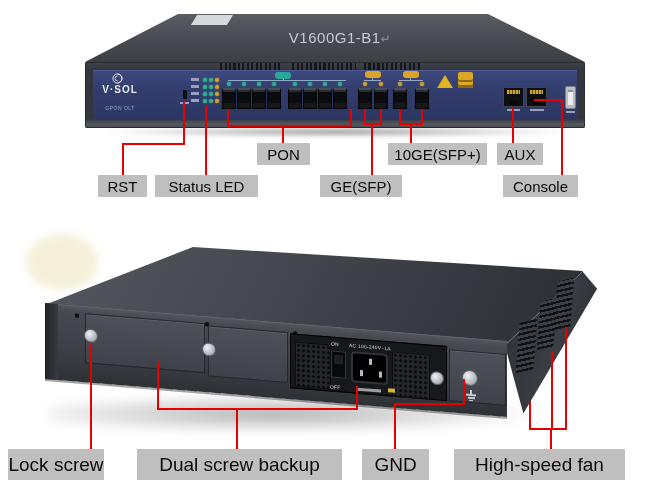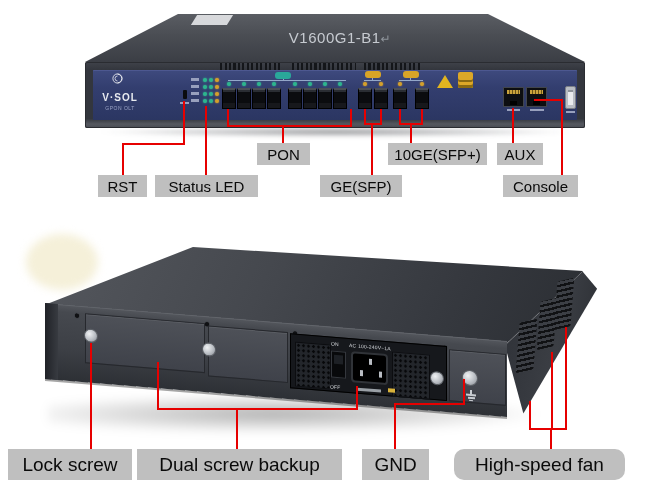--- a/index.html
+++ b/index.html
@@ -18,21 +18,21 @@
   .front-face{left:85px;top:62px;width:500px;height:66px;border-radius:2px;
     background:linear-gradient(180deg,#3f424a 0%,#33363d 12%,#33363d 86%,#55585f 94%,#494c53 100%);
     box-shadow:inset 0 0 0 1px #2a2c31;}
   .vent{top:63px;height:7px;background:repeating-linear-gradient(90deg,#14161a 0 2px,transparent 2px 4.5px);}
   .blue-panel{left:93px;top:70px;width:484px;height:50px;border-radius:1px;
     background:linear-gradient(180deg,#3e4a7e 0%,#333e6f 35%,#2b3662 100%);
     box-shadow:inset 0 1px 0 #4d5890;}
   .front-shadow{left:95px;top:127px;width:480px;height:10px;
     background:radial-gradient(ellipse at center,rgba(35,38,45,.5),transparent 70%);filter:blur(2px);}
 
-  .brand{left:95px;top:92px;width:50px;text-align:center;color:#e8eaef;font-size:10px;font-weight:bold;letter-spacing:1px;}
+  .brand{left:95px;top:84px;width:50px;text-align:center;color:#e8eaef;font-size:10px;font-weight:bold;letter-spacing:1px;}
   .brand-sub{left:95px;top:105px;width:50px;text-align:center;color:#9ba3c6;font-size:5px;letter-spacing:.5px;}
   .logo-svg{left:112px;top:73px;width:11px;height:11px;}
 
   .rst-hole{left:183px;top:90px;width:4px;height:9px;background:#0a0b0e;border-radius:1px;}
   .mini-dash{background:#98a0bd;}
   .led{width:4px;height:4px;border-radius:50%;}
   .led-g{background:#2db58e;box-shadow:0 0 2px #2db58e;}
   .led-a{background:#d4a02c;box-shadow:0 0 2px #d4a02c;}
 
   .sfp{width:14px;height:21px;background:#0b0c0f;border:1px solid #000;box-sizing:border-box;
@@ -283,19 +283,19 @@
     <div class="abs rl" style="left:236px;top:410px;width:2px;height:40px;"></div>
     <div class="abs rl" style="left:463px;top:379px;width:2px;height:26px;"></div>
     <div class="abs rl" style="left:394px;top:403px;width:71px;height:2px;"></div>
     <div class="abs rl" style="left:394px;top:405px;width:2px;height:45px;"></div>
     <div class="abs rl" style="left:529px;top:401px;width:2px;height:29px;"></div>
     <div class="abs rl" style="left:551px;top:352px;width:2px;height:78px;"></div>
     <div class="abs rl" style="left:565px;top:327px;width:2px;height:103px;"></div>
     <div class="abs rl" style="left:529px;top:428px;width:38px;height:2px;"></div>
     <div class="abs rl" style="left:550px;top:430px;width:2px;height:19px;"></div>
 
-    <div class="abs callout co-rear" style="left:8px;top:449px;width:124px;">Lock screw</div>
+    <div class="abs callout co-rear" style="left:8px;top:449px;width:96px;">Lock screw</div>
     <div class="abs callout co-rear" style="left:137px;top:449px;width:205px;">Dual screw backup</div>
     <div class="abs callout co-rear" style="left:362px;top:449px;width:67px;">GND</div>
-    <div class="abs callout co-rear" style="left:454px;top:449px;width:171px;border-radius:10px;">High-speed fan</div>
+    <div class="abs callout co-rear" style="left:454px;top:449px;width:171px;">High-speed fan</div>
   </div>
 
 </div>
 
 </body></html>

